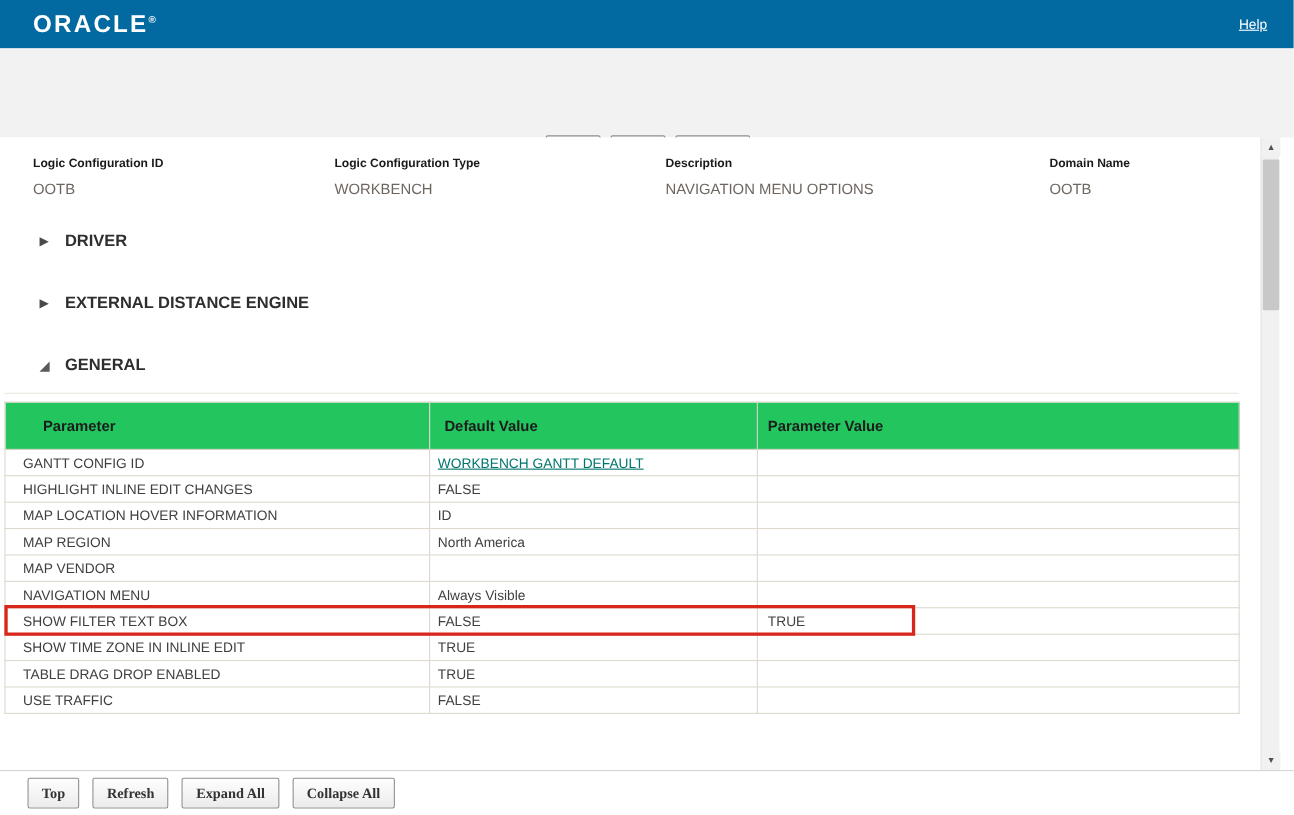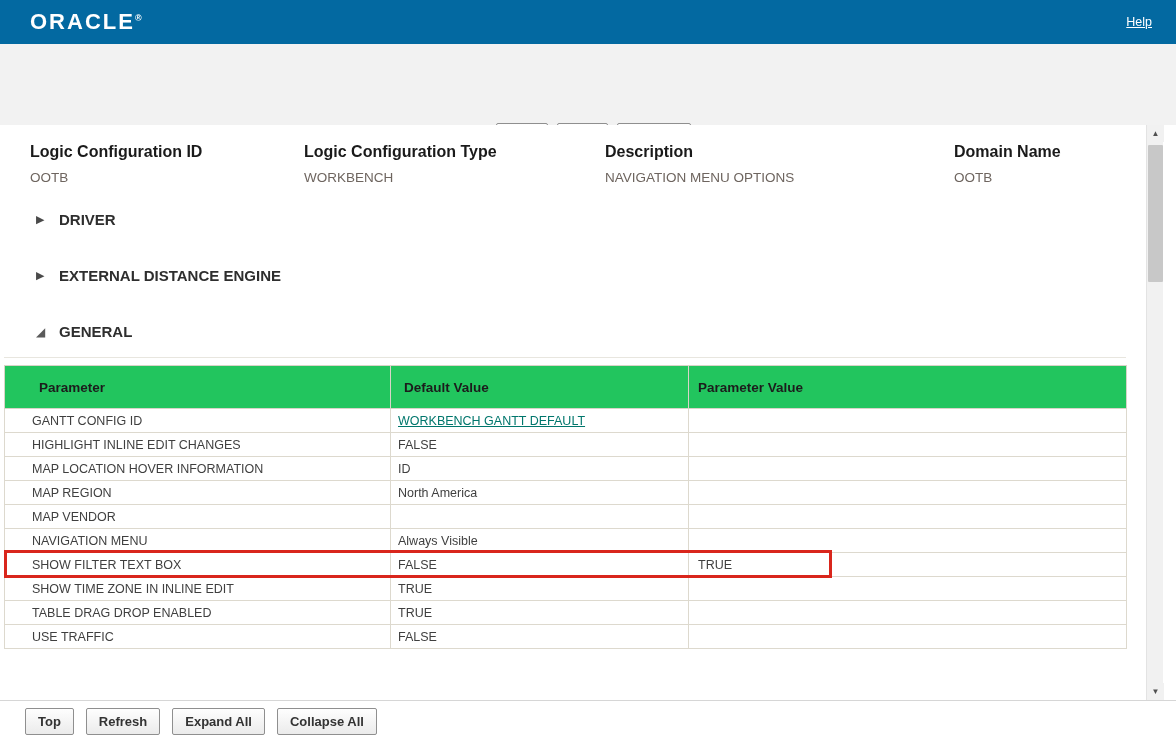--- a/index.html
+++ b/index.html
@@ -37,36 +37,36 @@
     color:#4d4a48;
   }
   .star-icon {
     position:absolute; left:231px; top:84px; font-size:17px; color:#9b9b9b; cursor:pointer;
   }
   .toolbar-actions {
     position:absolute; left:452px; top:79px; display:flex; align-items:center; gap:9px;
   }
   .record-count { font-size:13px; color:#1a1a1a; margin-right:2px; }
   .btn {
-    font-family:Liberation Sans, sans-serif;
+    font-family:Liberation Serif, serif;
     font-size:13px; font-weight:bold; color:#333;
     background:linear-gradient(#fefefe,#ebebeb);
     border:1px solid #8f8f8f; border-radius:2px;
     padding:5px 12px; cursor:pointer;
   }
 
   
   .content-area {
     position:absolute; top:125px; left:0; width:1146px; height:575px;
     background:#fff;
   }
 
   
   .summary-field { position:absolute; top:18px; }
-  .summary-field .f-label { font-size:16px; font-weight:bold; color:#1a1a1a; }
+  .summary-field .f-label { font-size:11px; font-weight:bold; color:#1a1a1a; }
   .summary-field .f-value { font-size:13.5px; color:#6e655f; margin-top:9px; }
   .sf-0 { left:30px; } .sf-1 { left:304px; } .sf-2 { left:605px; } .sf-3 { left:954px; }
 
   
   .section-header {
     position:absolute; left:36px; display:flex; align-items:center; gap:10px;
     cursor:pointer;
   }
   .sec-0 { top:86px; } .sec-1 { top:142px; } .sec-2 { top:198px; }
   .disclosure-icon { font-size:11px; color:#4a4a4a; width:13px; }
@@ -89,21 +89,21 @@
     border:1px solid #d8d4c8; background:#22c55e; vertical-align:middle;
   }
   .param-table th:nth-child(1) { padding-left:34px; }
   .param-table th:nth-child(2) { padding-left:13px; }
   .param-table th:nth-child(3) { padding-left:9px; }
   .param-table td {
     height:24px; font-size:12.5px; color:#3f3f3f;
     border:1px solid #ddd9ce; background:#fff; vertical-align:middle;
     white-space:nowrap; overflow:hidden;
   }
-  .param-table td:nth-child(1) { padding-left:27px; }
+  .param-table td:nth-child(1) { padding-left:16px; }
   .param-table td:nth-child(2) { padding-left:7px; }
   .param-table td:nth-child(3) { padding-left:9px; }
   .cell-link { color:#00766c; text-decoration:underline; cursor:pointer; }
 
   
   .highlight-box {
     position:absolute; border:3px solid #d9261c; pointer-events:none;
     background:transparent; z-index:5;
   }
 

